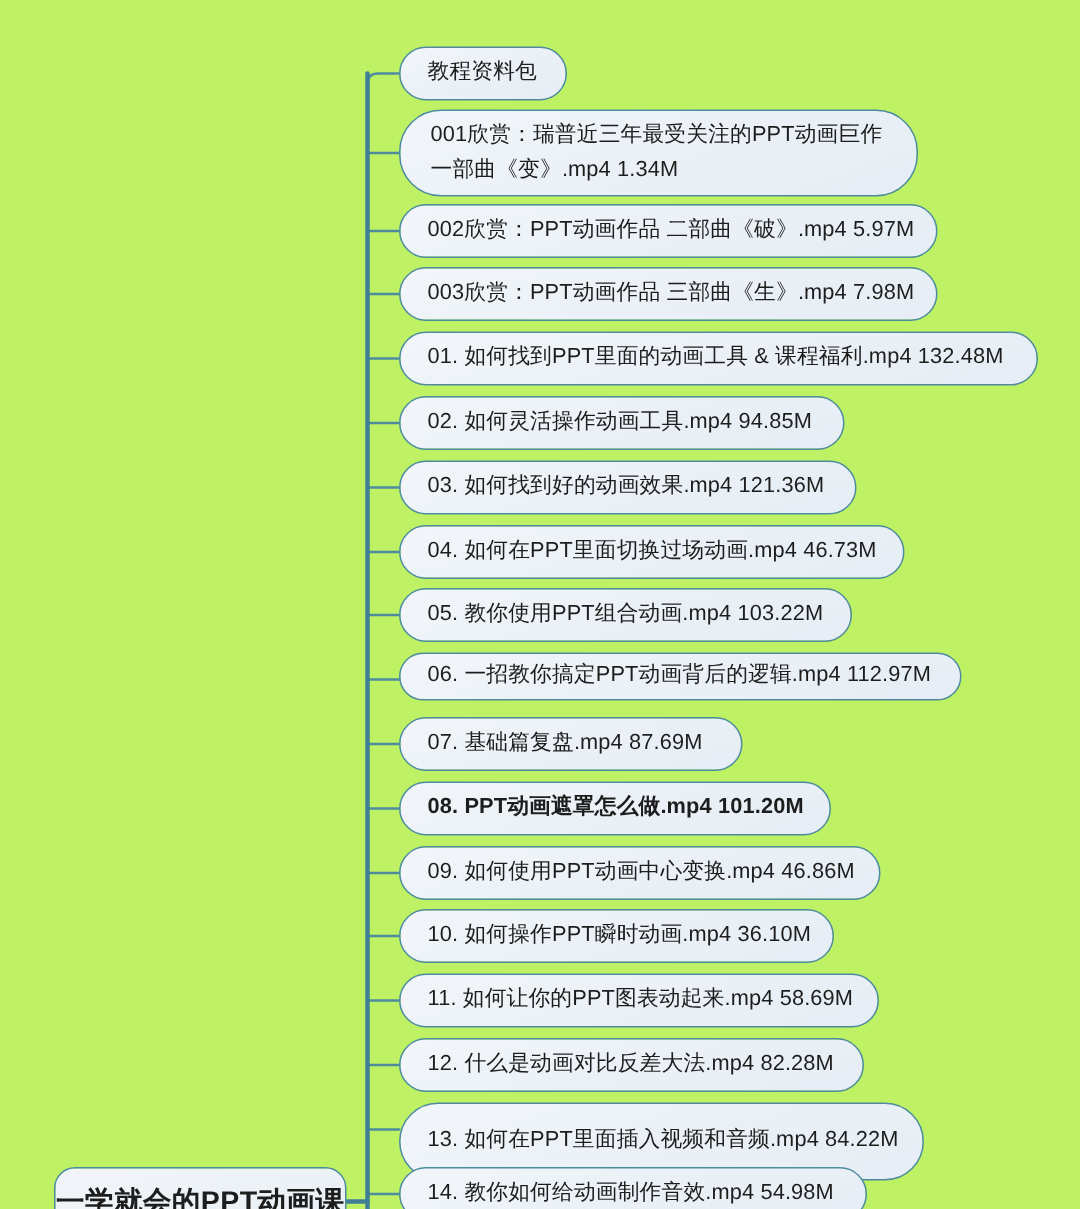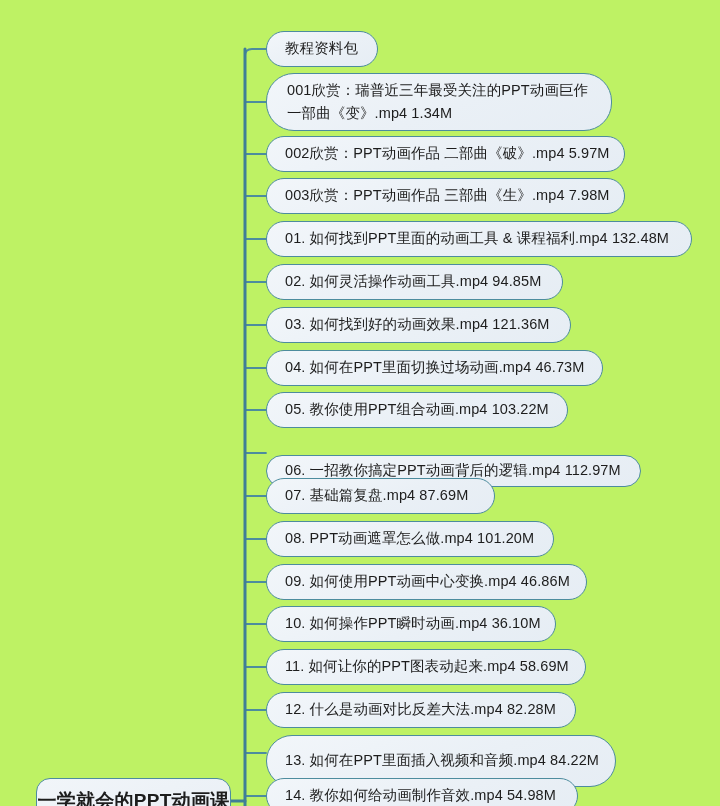--- a/index.html
+++ b/index.html
@@ -125,27 +125,27 @@
       </div>
       <div class="node" style="left: 266px; top: 307px; width: 305px; height: 36px;">
         <span class="label">03. 如何找到好的动画效果.mp4  121.36M</span>
       </div>
       <div class="node" style="left: 266px; top: 350px; width: 337px; height: 36px;">
         <span class="label">04. 如何在PPT里面切换过场动画.mp4  46.73M</span>
       </div>
       <div class="node" style="left: 266px; top: 392px; width: 302px; height: 36px;">
         <span class="label">05. 教你使用PPT组合动画.mp4  103.22M</span>
       </div>
-      <div class="node" style="left: 266px; top: 435px; width: 375px; height: 32px; margin-top: 20px;">
+      <div class="node" style="left: 266px; top: 435px; width: 375px; height: 32px;">
         <span class="label">06. 一招教你搞定PPT动画背后的逻辑.mp4  112.97M</span>
       </div>
       <div class="node" style="left: 266px; top: 478px; width: 229px; height: 36px;">
         <span class="label">07. 基础篇复盘.mp4  87.69M</span>
       </div>
-      <div class="node" style="left: 266px; top: 521px; width: 288px; height: 36px;">
+      <div class="node" style="left: 266px; top: 521px; width: 288px; height: 36px; font-weight: bold;">
         <span class="label">08. PPT动画遮罩怎么做.mp4  101.20M</span>
       </div>
       <div class="node" style="left: 266px; top: 564px; width: 321px; height: 36px;">
         <span class="label">09. 如何使用PPT动画中心变换.mp4  46.86M</span>
       </div>
       <div class="node" style="left: 266px; top: 606px; width: 290px; height: 36px;">
         <span class="label">10. 如何操作PPT瞬时动画.mp4  36.10M</span>
       </div>
       <div class="node" style="left: 266px; top: 649px; width: 320px; height: 36px;">
         <span class="label">11. 如何让你的PPT图表动起来.mp4  58.69M</span>

